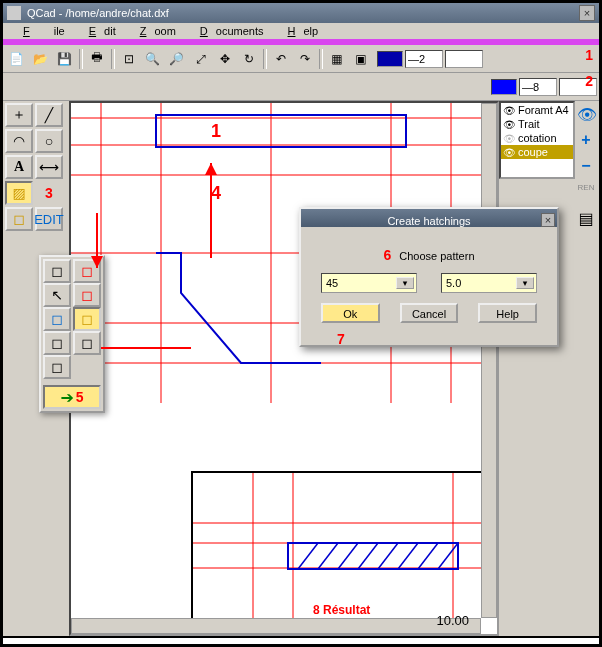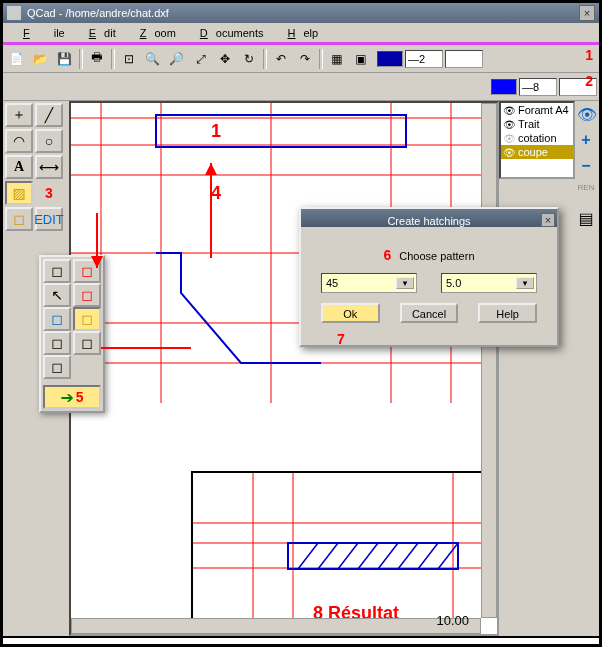--- a/index.html
+++ b/index.html
@@ -1,21 +1,21 @@
 <!DOCTYPE html>
 <html><head>
 <meta charset="utf-8">
 <style>
 *{margin:0;padding:0;box-sizing:border-box;font-family:Arial,sans-serif;font-size:11px}
 body{background:#fff;width:602px;height:647px;position:relative;border:3px solid #000}
 .titlebar{height:20px;background:linear-gradient(#7a8ba0,#5a6b80);display:flex;align-items:center;color:#fff;font-size:12px;padding:9px 4px}
 .titlebar .icon{width:14px;height:14px;background:#ccc;margin-right:6px}
 .titlebar .spacer{flex:1}
 .titlebar .close{width:16px;height:16px;background:#bbb;text-align:center;line-height:14px;color:#333;border:1px solid #666}
-.menubar{height:22px;background:#d4d0c8;display:flex;align-items:center;padding:0 4px;border-bottom:3px solid #d946ef}
+.menubar{height:22px;background:#d4d0c8;display:flex;align-items:center;padding:0 4px;border-bottom:6px solid #d946ef}
 .menubar span{padding:2px 8px}
 .menubar .u{text-decoration:underline}
 .toolbar1{height:28px;background:#d4d0c8;display:flex;align-items:center;padding:2px;border-bottom:1px solid #999}
 .tbtn{width:22px;height:22px;background:#d4d0c8;border:1px solid #d4d0c8;margin:0 1px;display:flex;align-items:center;justify-content:center;font-size:12px}
 .sep{width:4px;height:20px;border-left:1px solid #999;border-right:1px solid #fff;margin:0 2px}
 .colorsel{display:flex;align-items:center;gap:2px;margin-left:4px}
 .colorsq{width:26px;height:16px;border:1px inset #999}
 .spin{width:38px;height:18px;background:#fff;border:1px inset #999;font-size:10px;padding:0 2px;display:flex;align-items:center}
 .dash{width:38px;height:18px;background:#fff;border:1px inset #999}
 .annot{color:red;font-weight:bold;font-size:14px;position:absolute}
@@ -179,21 +179,21 @@
               <line x1="125" y1="96" x2="145" y2="70"></line>
             <line x1="145" y1="96" x2="165" y2="70"></line>
               <line x1="165" y1="96" x2="185" y2="70"></line>
             <line x1="185" y1="96" x2="205" y2="70"></line>
               <line x1="205" y1="96" x2="225" y2="70"></line>
             <line x1="225" y1="96" x2="245" y2="70"></line>
               <line x1="245" y1="96" x2="265" y2="70"></line>
           </g>
         </g>
       </svg>
-      <div class="annot" style="left:120px;top:130px;font-size:18px">8 Résultat</div>
+      <div class="annot" style="left:120px;top:130px;font-size:12px">8 Résultat</div>
     </div>
 
     <svg style="position:absolute;left:0;top:0;z-index:6;pointer-events:none" width="420" height="520">
       <defs>
           <marker id="ah" markerWidth="8" markerHeight="8" refX="6" refY="3" orient="auto">
             <path d="M0,0 L6,3 L0,6 Z" fill="red"></path>
           </marker>
         </defs>
       <line x1="26" y1="110" x2="26" y2="165" stroke="red" stroke-width="2" marker-end="url(#ah)"></line>
       <line x1="140" y1="155" x2="140" y2="60" stroke="red" stroke-width="2" marker-end="url(#ah)"></line>

